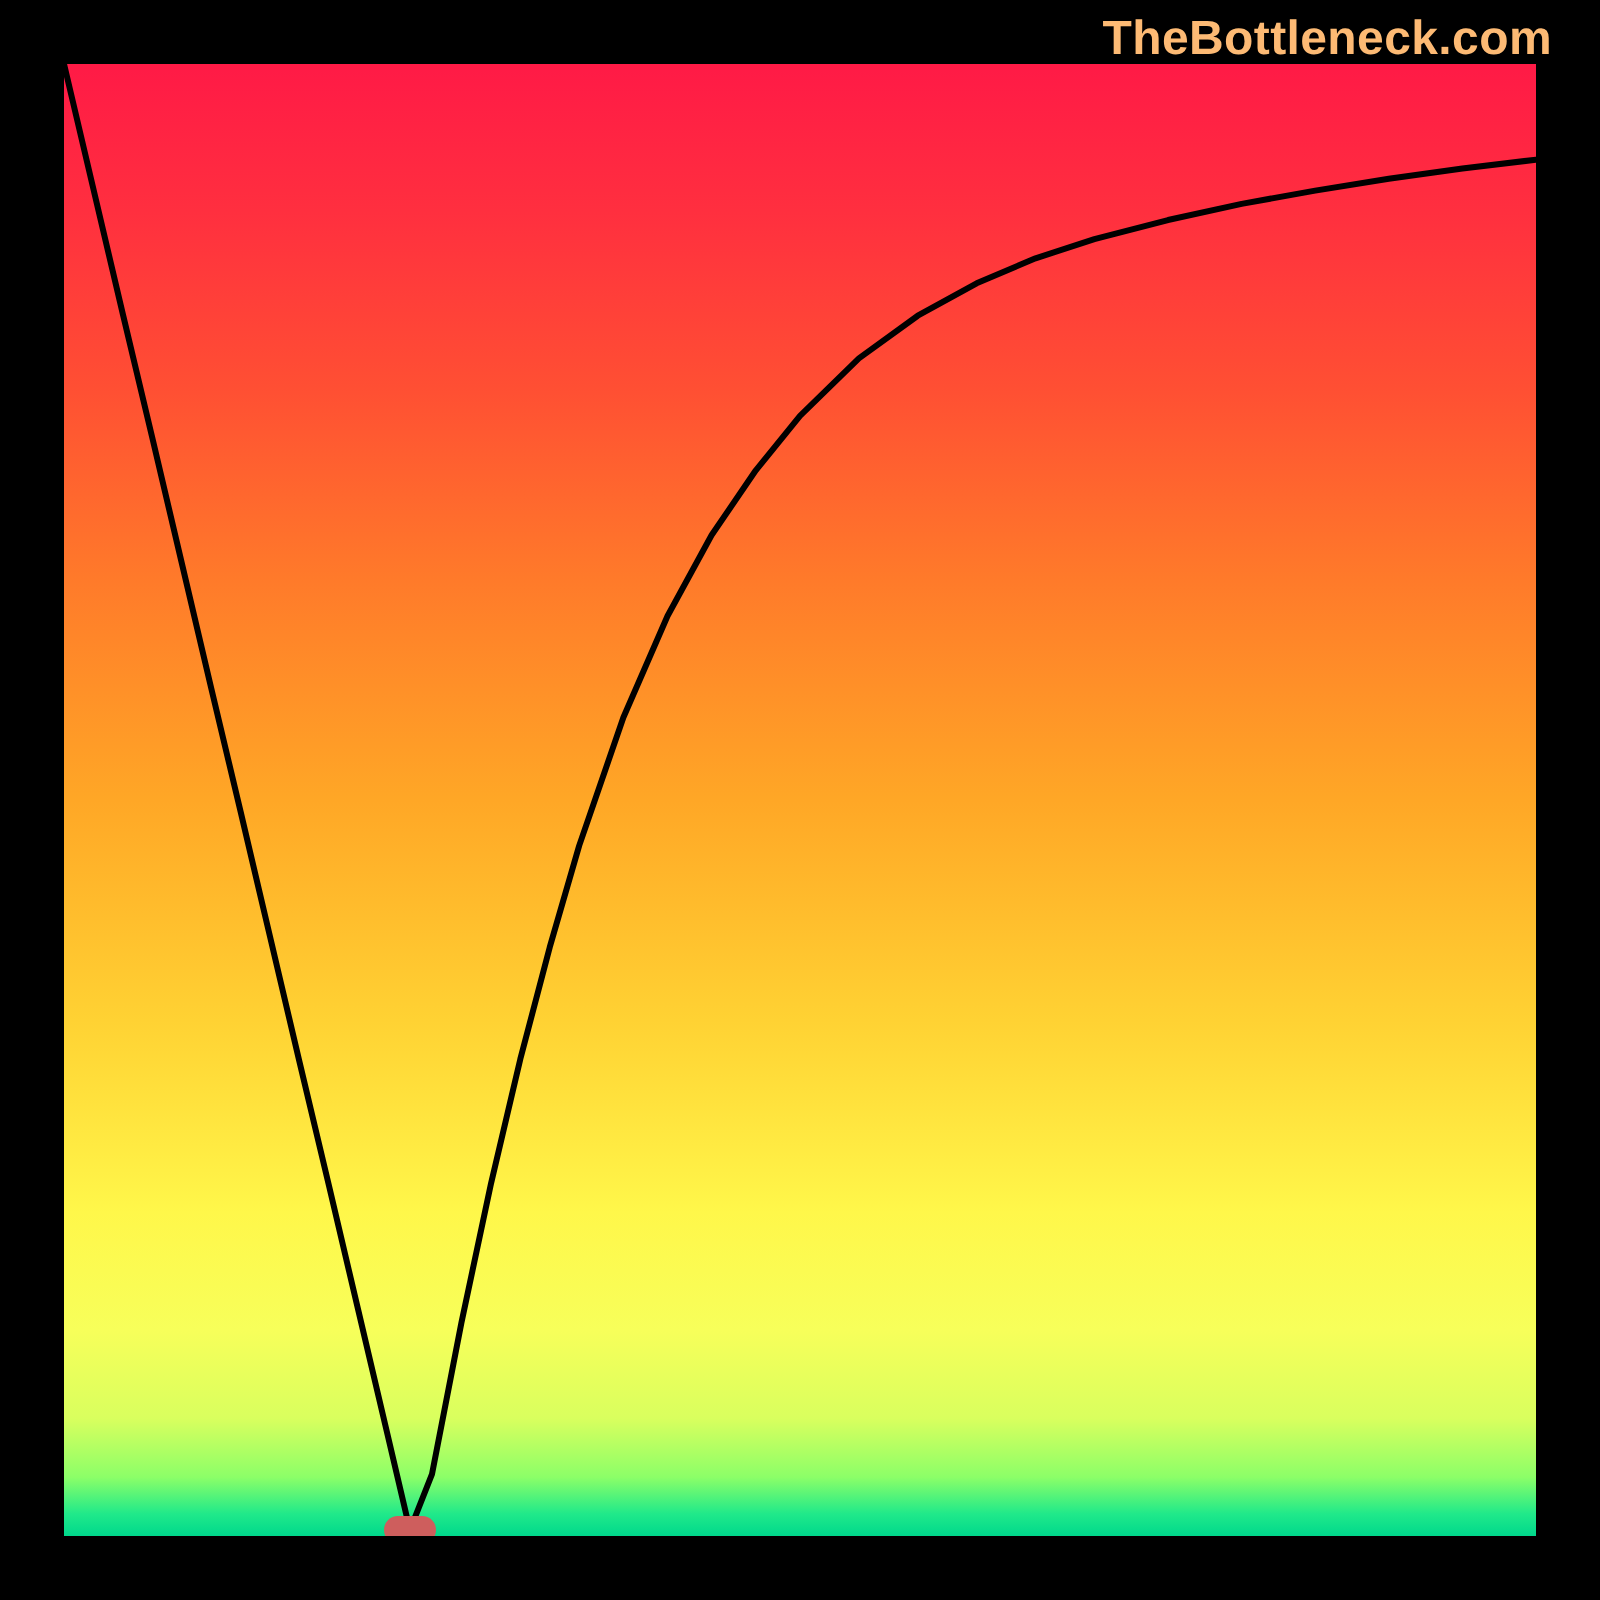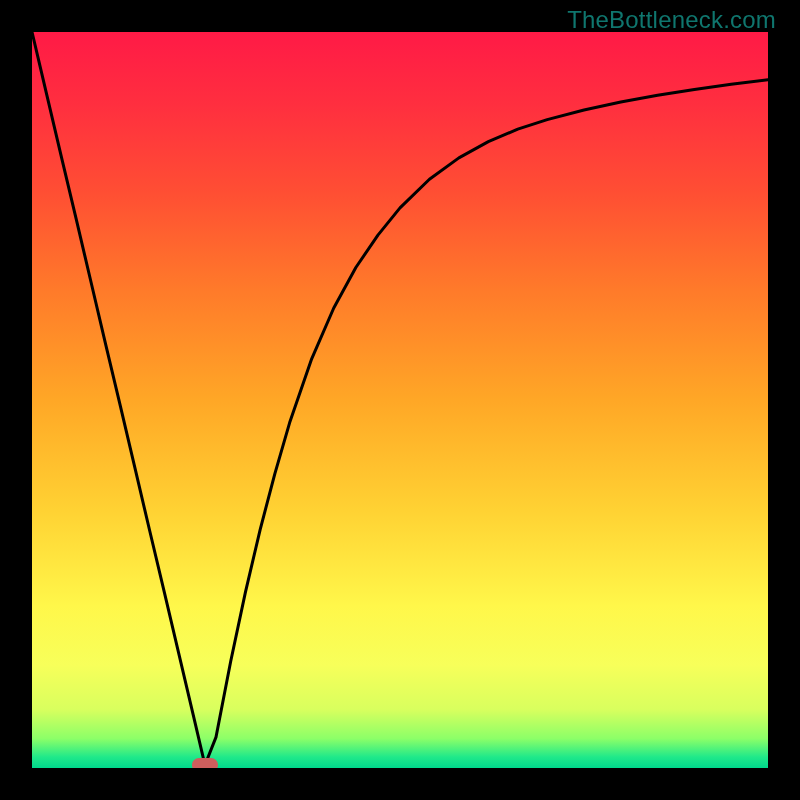--- a/index.html
+++ b/index.html
@@ -14,23 +14,23 @@
   .frame {
     position: relative;
     width: 800px;
     height: 800px;
     background: #000;
   }
   .watermark {
     position: absolute;
     top: 6px;
     right: 24px;
-    color: #0f766e;
+    color: #fdba74;
     font-size: 24px;
-    font-weight: 400;
+    font-weight: 700;
     letter-spacing: 0.2px;
     z-index: 5;
   }
   .plot-area {
     position: absolute;
     left: 32px;
     top: 32px;
     width: 736px;
     height: 736px;
     overflow: hidden;

